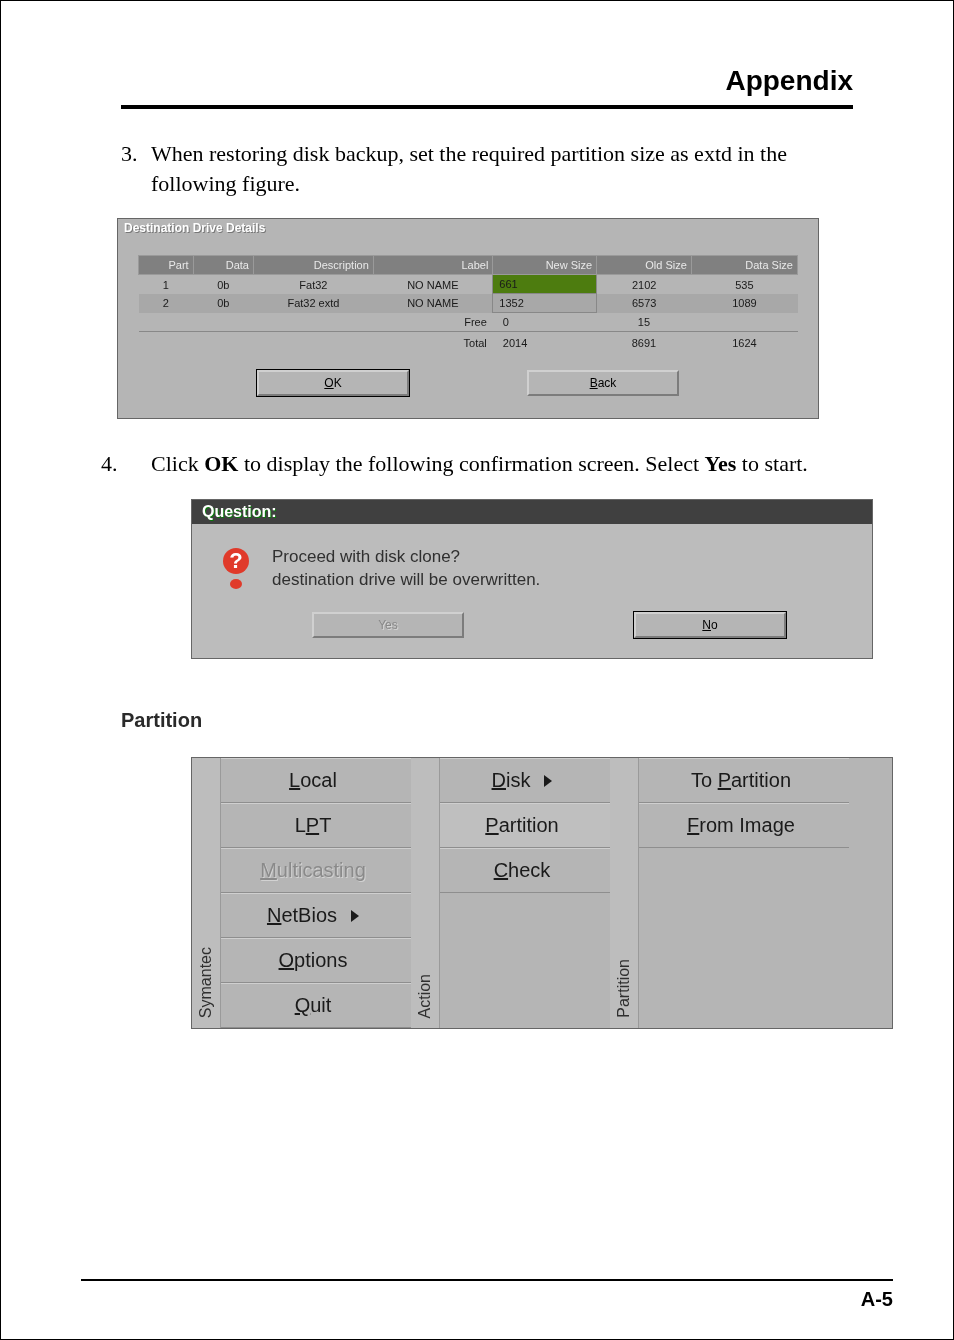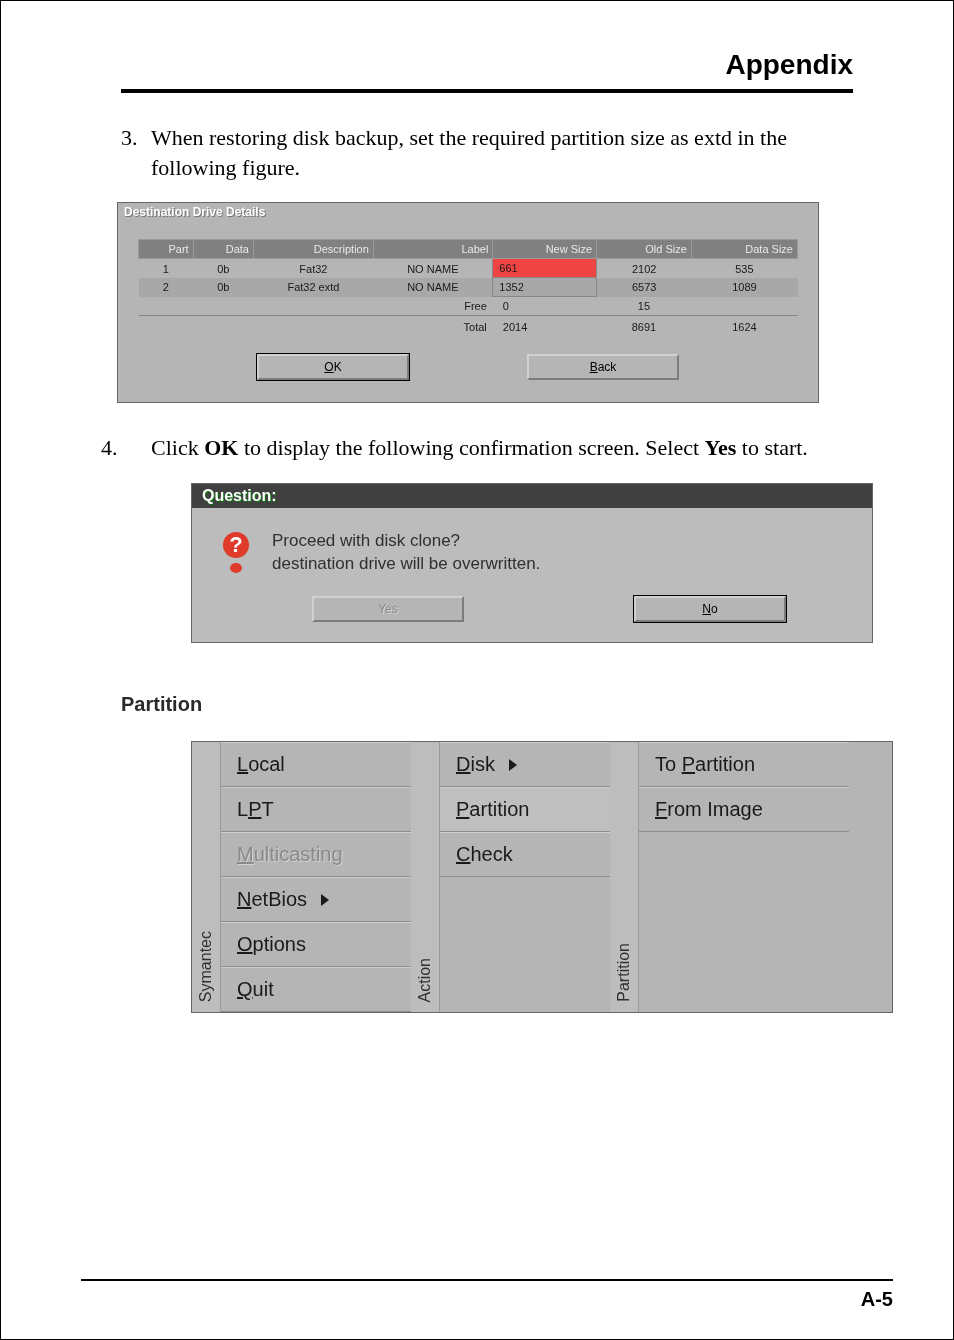--- a/index.html
+++ b/index.html
@@ -6,21 +6,21 @@
     margin: 0;
     padding: 0;
     background: #fff;
     font-family: "Times New Roman", Times, serif;
     color: #000;
   }
   .page {
     width: 954px;
     height: 1340px;
     box-sizing: border-box;
-    padding: 28px 40px 30px 40px;
+    padding: 44px 40px 30px 40px;
     position: relative;
     border: 1px solid #000;
   }
   .header {
     text-align: right;
     font-family: Arial, Helvetica, sans-serif;
     font-weight: bold;
     font-size: 28px;
     padding: 20px 60px 8px 0;
   }
@@ -90,21 +90,21 @@
   .fig1 td {
     padding: 3px 6px;
     text-align: center;
     font-size: 11px;
     color: #1a1a1a;
   }
   .fig1 tr.sel td {
     background: #a8a8a8;
   }
   .fig1 .input-cell {
-    background: #ef4444;
+    background: #4d7c0f;
     border: 1px inset #888;
     text-align: left;
     padding-left: 6px;
   }
   .fig1 .sep-row td {
     border-top: 1px solid #888;
     height: 2px;
     padding: 0;
   }
   .fig1 .btnrow {
@@ -196,21 +196,21 @@
     display: flex;
     flex-direction: column;
   }
   .menu-col .mitem {
     padding: 10px 22px 10px 16px;
     color: #1a1a1a;
     border-top: 1px solid #cfcfcf;
     border-bottom: 1px solid #8e8e8e;
     display: flex;
     align-items: center;
-    justify-content: flex-start;
+    justify-content: center;
     gap: 14px;
     background: #b5b5b5;
   }
   .menu-col .mitem .ul { text-decoration: underline; }
   .menu-col .mitem.disabled { color: #8a8a8a; text-shadow: 1px 1px 0 #d2d2d2; }
   .menu-col .mitem.selected { background: #bfbfbf; }
   .col1 { width: 190px; }
   .col2 { width: 170px; }
   .col3 { width: 210px; }
   .arrow {

